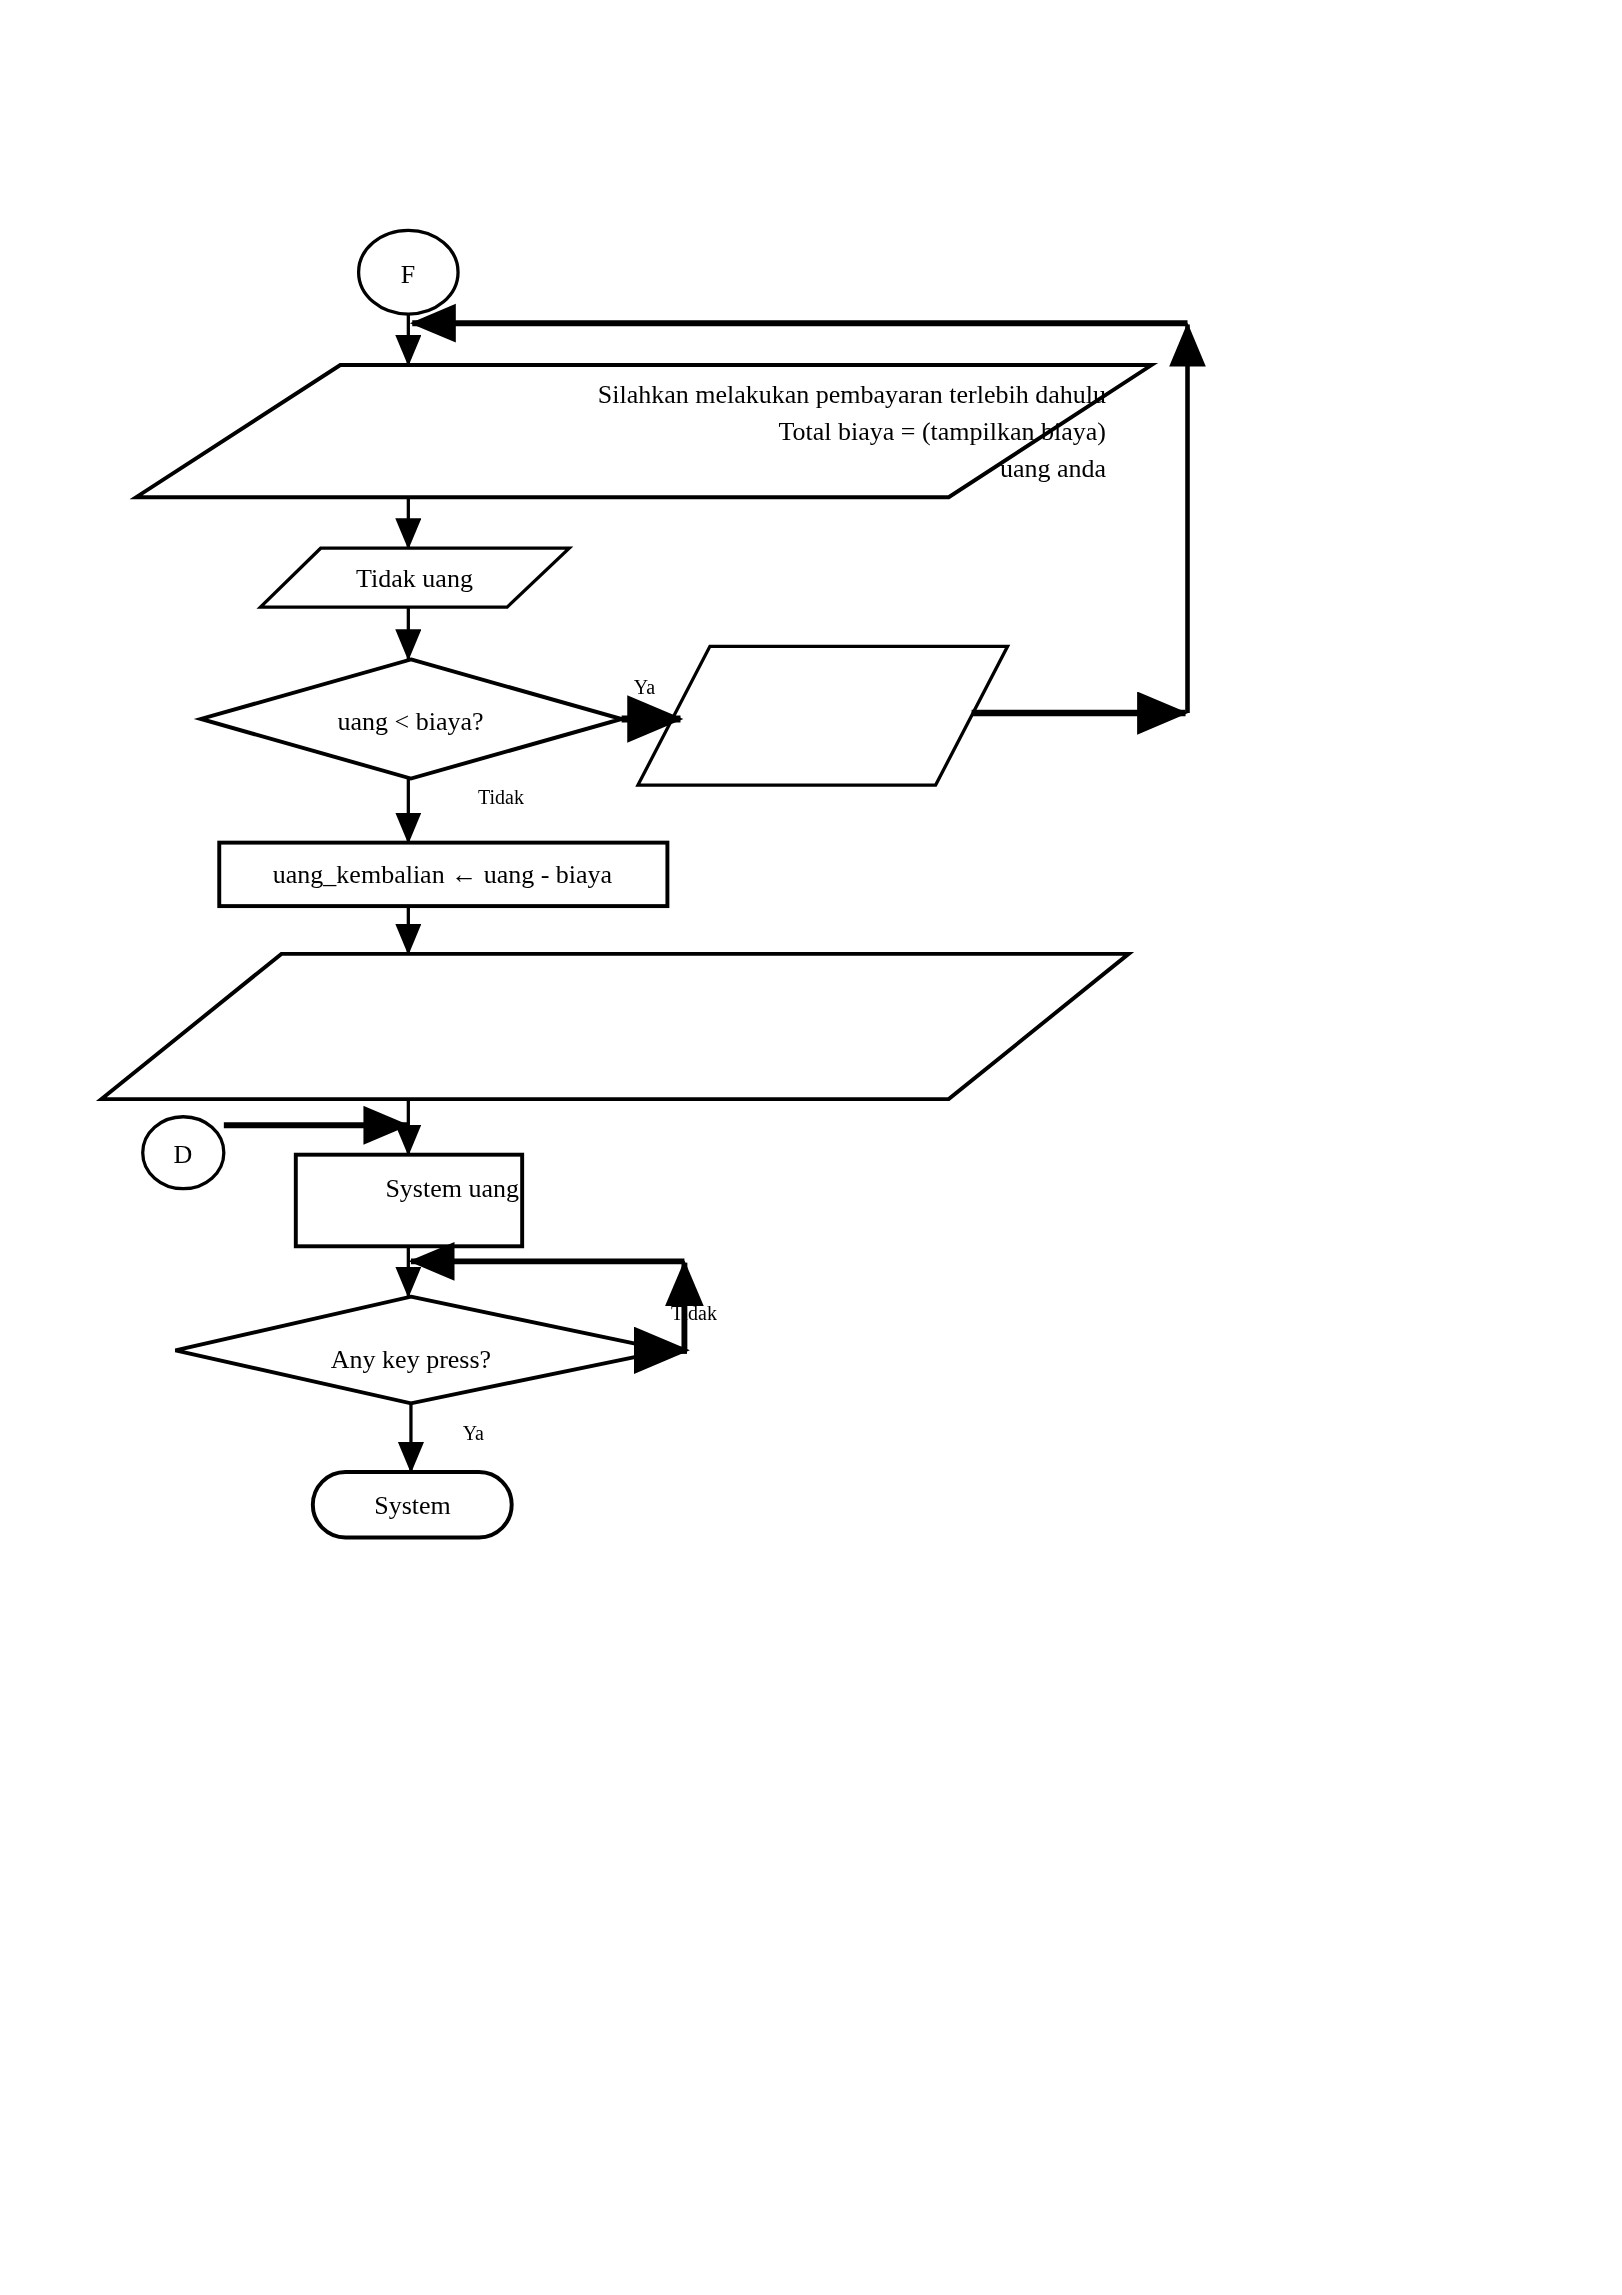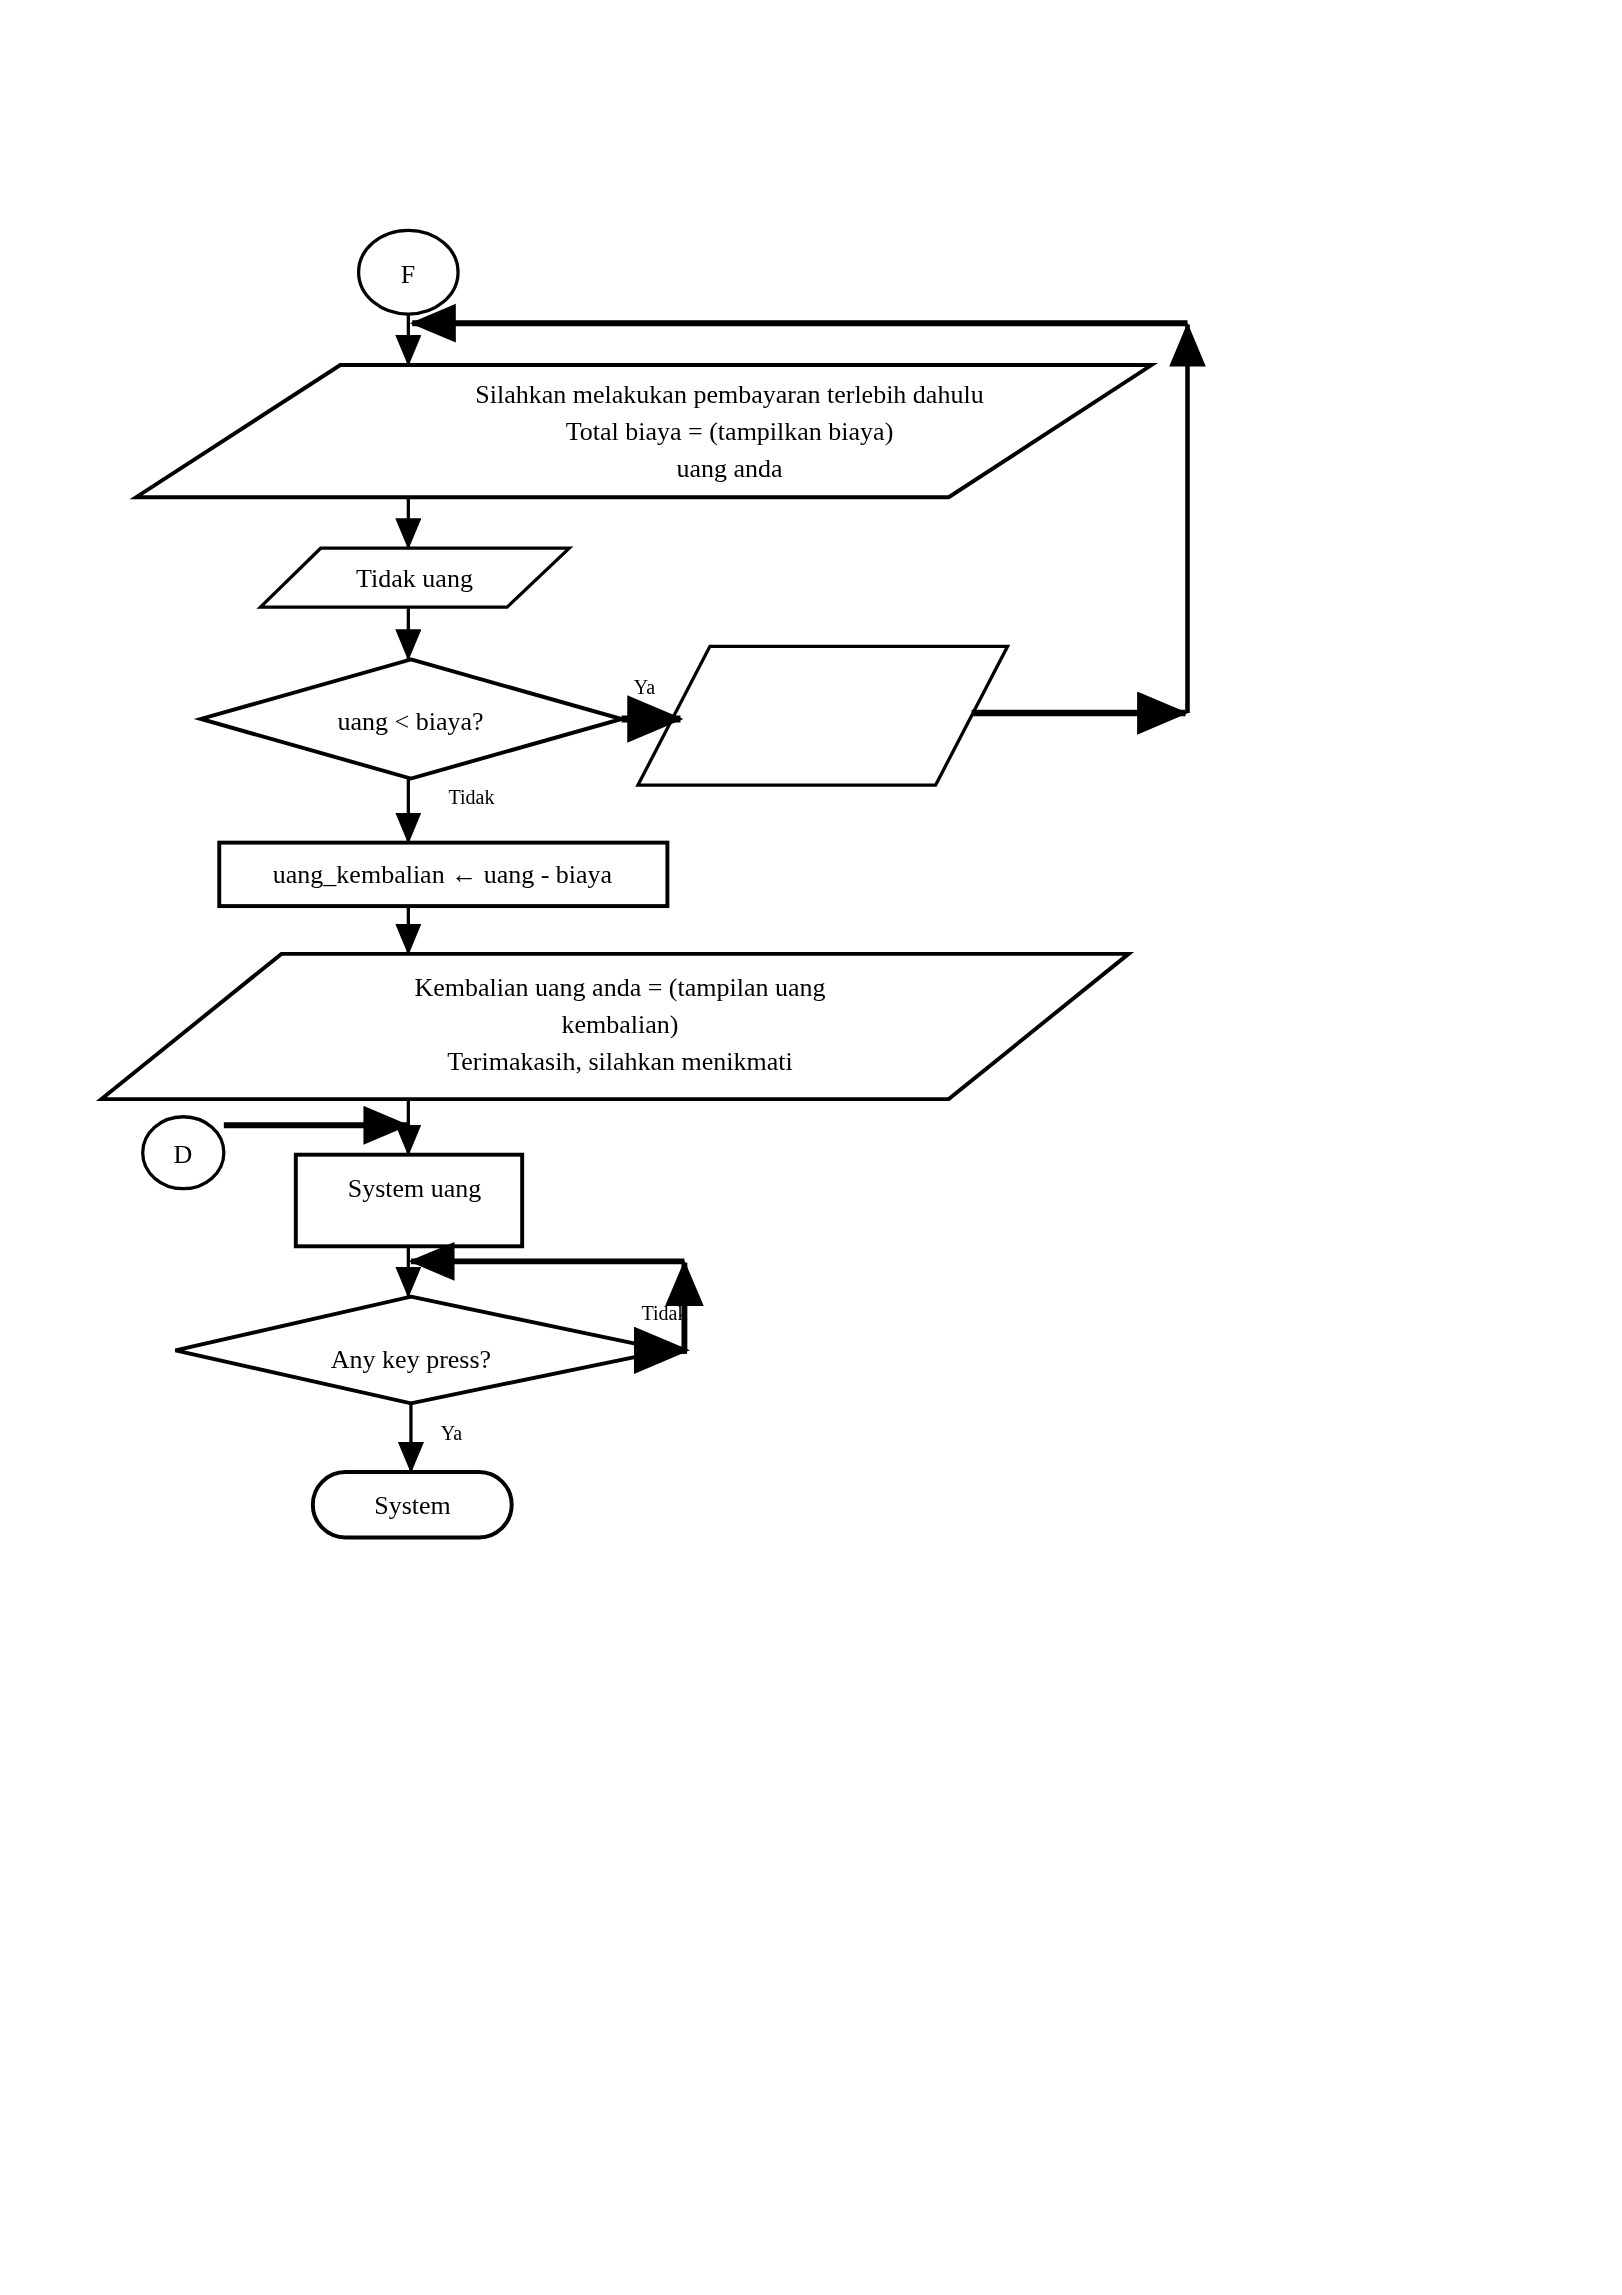--- a/index.html
+++ b/index.html
@@ -10,21 +10,21 @@
     position:absolute;
     font-family:"Liberation Serif", serif;
     color:#000000;
     white-space:pre-line;
     line-height:1.42;
     pointer-events:none;
   }
   .t-node{font-size:26px;}
   .t-edge{font-size:20px;}
   .center{text-align:center;}
-  .left{text-align:center;}
+  .left{text-align:right;}
 </style>
 </head>
 <body>
 
 <div id="page">
 
   <svg id="flow" viewBox="0 0 2479 3508" xmlns="http://www.w3.org/2000/svg">
     <defs>
       <marker id="ah" markerWidth="11" markerHeight="11" refX="9.2" refY="4" orient="auto" markerUnits="strokeWidth">
         <path d="M0,0 L9.6,4 L0,8 z" fill="#000000"></path>
@@ -95,23 +95,20 @@
 Total biaya = (tampilkan biaya)
 uang anda</div>
 
   <div class="shape-text t-node center" style="left:313px;top:561px;width:203px;">Tidak uang</div>
 
   <div class="shape-text t-node center" style="left:306px;top:704px;width:209px;">uang &lt; biaya?</div>
 
 
   <div class="shape-text t-node center" style="left:230px;top:857px;width:425px;text-align:center;">uang_kembalian ← uang - biaya</div>
 
-  <div class="shape-text t-node left" style="left:319px;top:970px;width:602px;">Kembalian uang anda = (tampilan uang
-kembalian)
-Terimakasih, silahkan menikmati</div>
 
   <div class="shape-text t-node center" style="left:157px;top:1137px;width:52px;">D</div>
 
   <div class="shape-text t-node left" style="left:310px;top:1171px;width:209px;">System uang</div>
 
   <div class="shape-text t-node center" style="left:300px;top:1335px;width:222px;margin-top:7px;">Any key press?</div>
 
   <div class="shape-text t-node center" style="left:313px;top:1488px;width:199px;">System</div>
 
   <div class="shape-text t-edge center" style="left:615px;top:673px;width:59px;">Ya</div>

